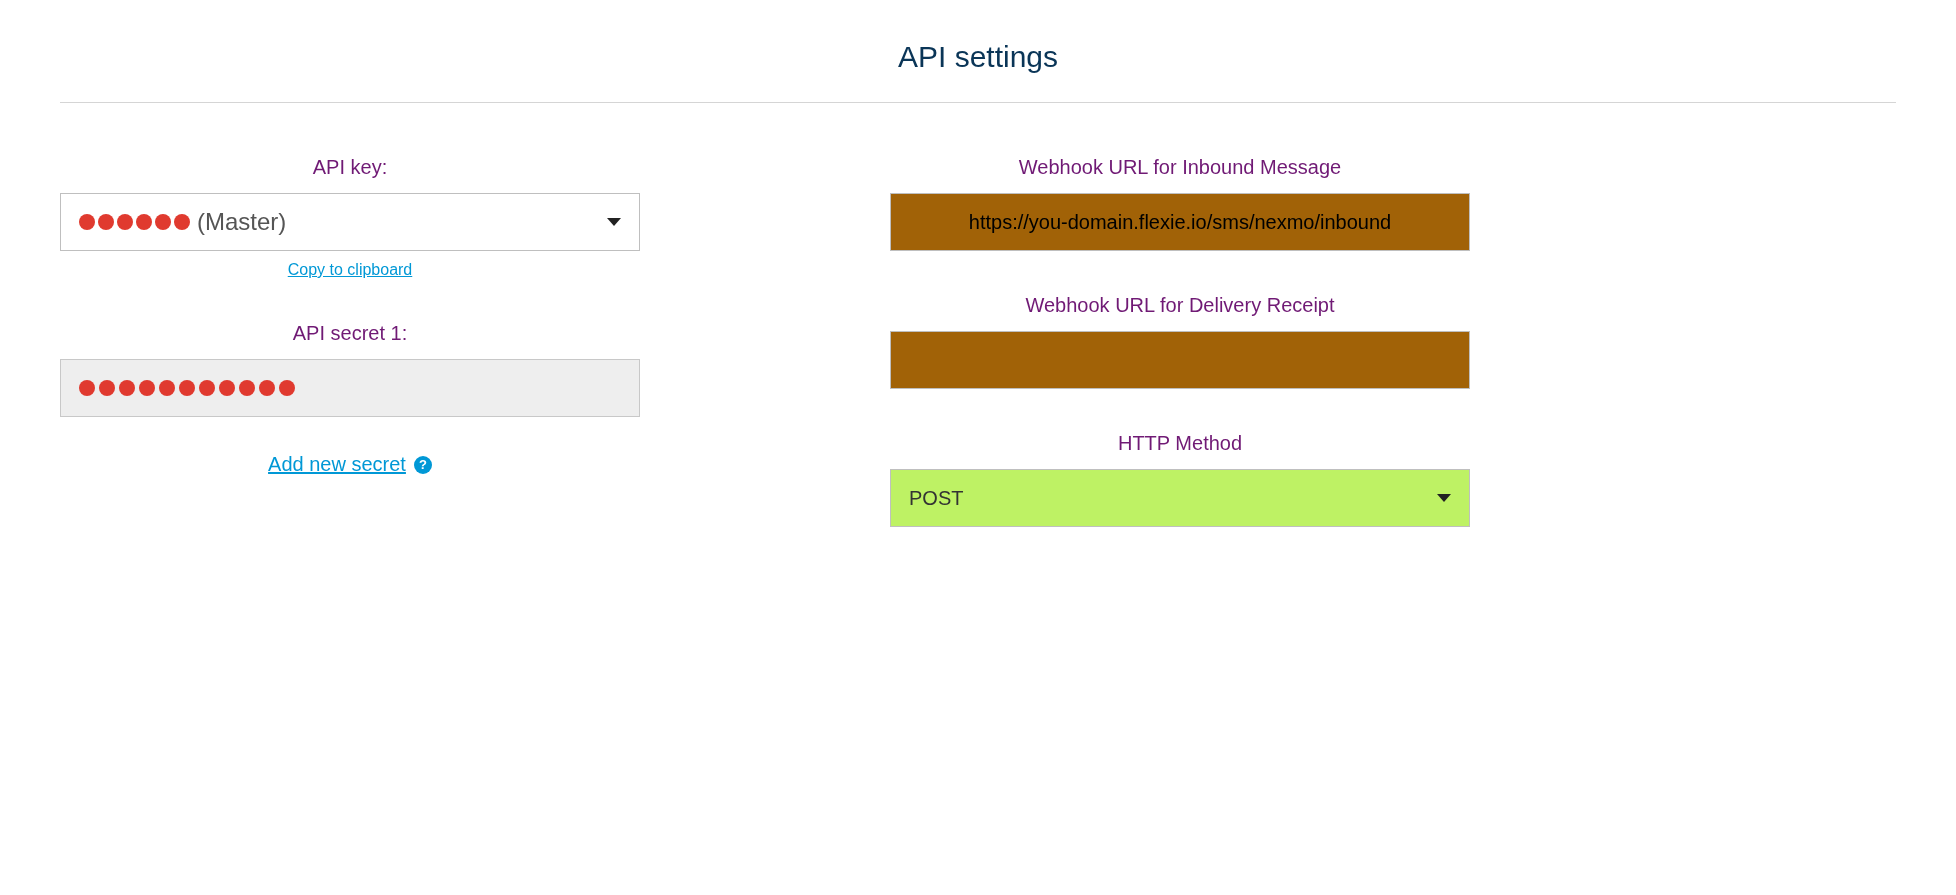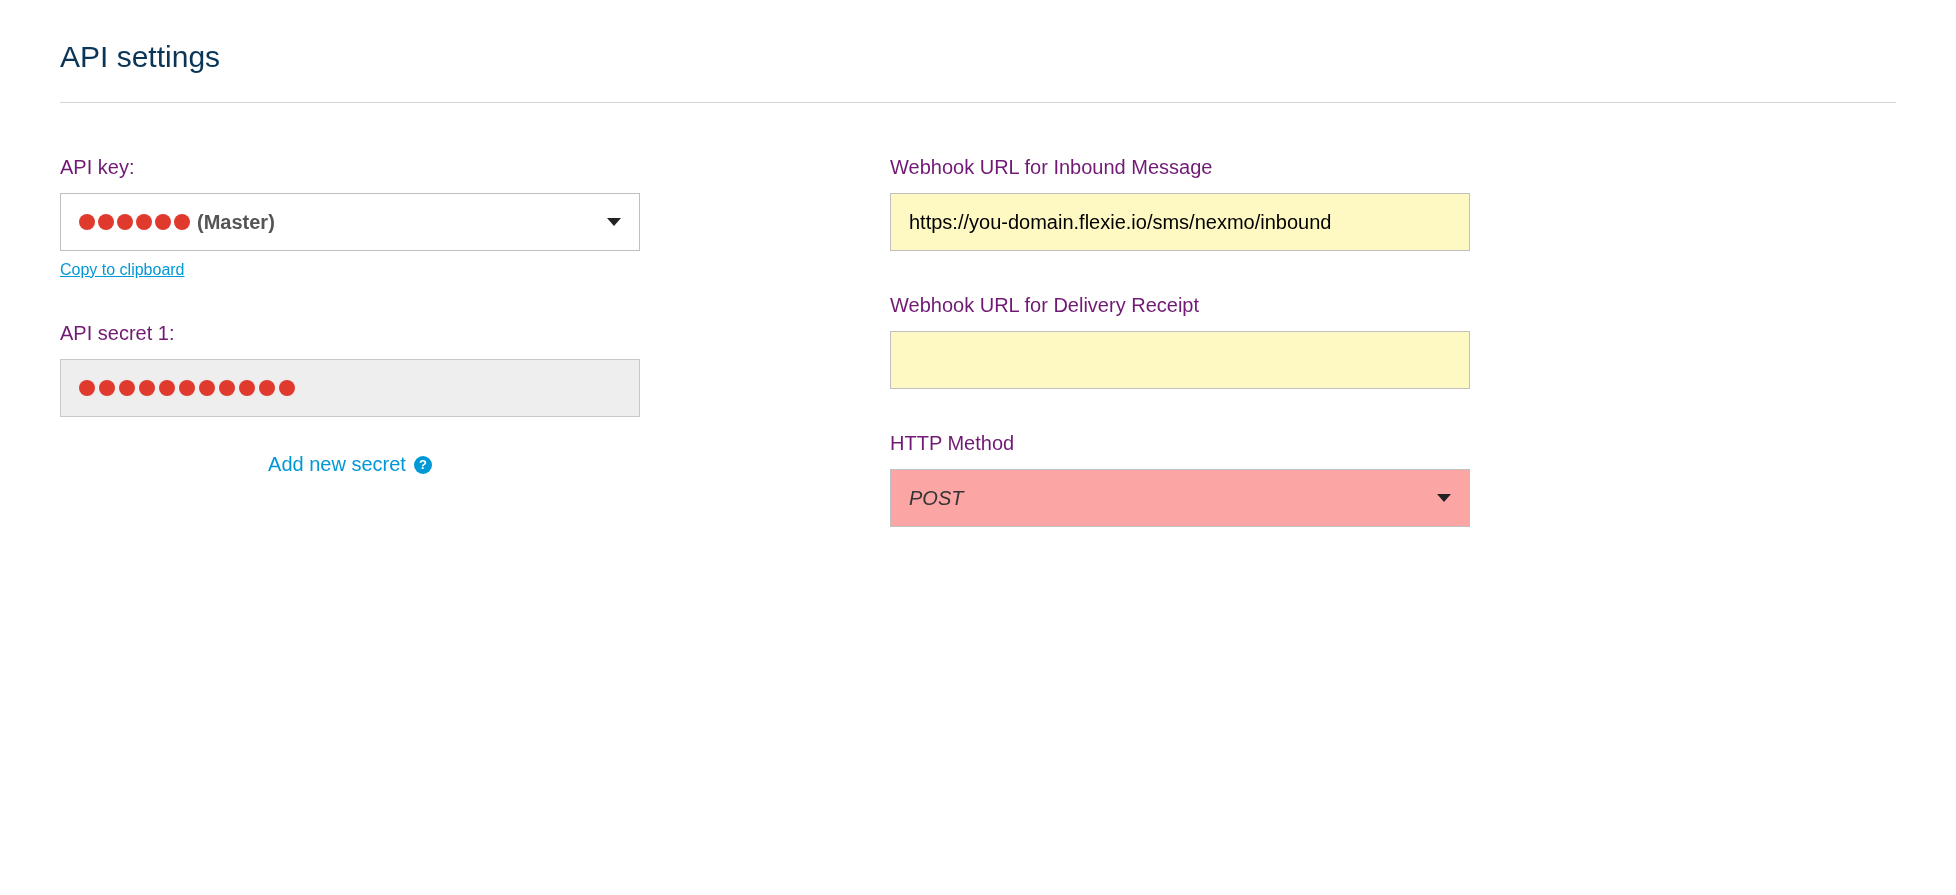--- a/index.html
+++ b/index.html
@@ -1,18 +1,19 @@
 <!DOCTYPE html>
 <html><head>
   <meta charset="utf-8">
   <style>
     * {
       box-sizing: border-box;
       margin: 0;
       padding: 0;
+      text-align: center;
     }
     body {
       font-family: -apple-system, BlinkMacSystemFont, "Segoe UI", Helvetica, Arial, sans-serif;
       background: #ffffff;
       color: #333;
       padding: 40px 60px;
     }
     .page-title {
       font-size: 30px;
       font-weight: 400;
@@ -59,23 +60,22 @@
     }
     .select-wrap .dot {
       width: 16px;
       height: 16px;
       border-radius: 50%;
       background: #e03a2f;
       display: inline-block;
       margin-right: 1px;
     }
     .select-text {
-      font-size: 20px;
+      font-size: 24px;
       color: #555;
-      font-weight: bold;
     }
     .caret {
       margin-left: auto;
       width: 0;
       height: 0;
       border-left: 7px solid transparent;
       border-right: 7px solid transparent;
       border-top: 8px solid #222;
     }
     .link {
@@ -85,21 +85,21 @@
       display: inline-block;
       margin-top: 10px;
       cursor: pointer;
     }
     .input {
       width: 100%;
       height: 58px;
       border: 1px solid #bfbfbf;
       padding: 0 18px;
       font-size: 20px;
-      background: #fef9c3;
+      background: #a16207;
       outline: none;
     }
     .secret-box {
       border: 1px solid #c8c8c8;
       background: #eeeeee;
       height: 58px;
       display: flex;
       align-items: center;
       padding: 0 18px;
     }
@@ -111,20 +111,21 @@
       display: inline-block;
       margin-right: 4px;
     }
     .add-secret-row {
       text-align: center;
       margin-top: 36px;
     }
     .add-secret-link {
       font-size: 20px;
       color: #0098d6;
+      text-decoration: underline;
       cursor: pointer;
       display: inline-flex;
       align-items: center;
       gap: 8px;
     }
     .help-icon {
       width: 18px;
       height: 18px;
       border-radius: 50%;
       background: #0098d6;
@@ -136,23 +137,22 @@
       font-weight: bold;
       text-decoration: none;
     }
     .select-http {
       position: relative;
       border: 1px solid #bfbfbf;
       height: 58px;
       display: flex;
       align-items: center;
       padding: 0 18px;
-      background: #fca5a5;
-      cursor: pointer;
-      font-style: italic;
+      background: #bef264;
+      cursor: pointer;
     }
     .select-http-text {
       font-size: 20px;
       color: #333;
     }
   </style>
 </head>
 <body>
 
 <h1 class="page-title">API settings</h1>

